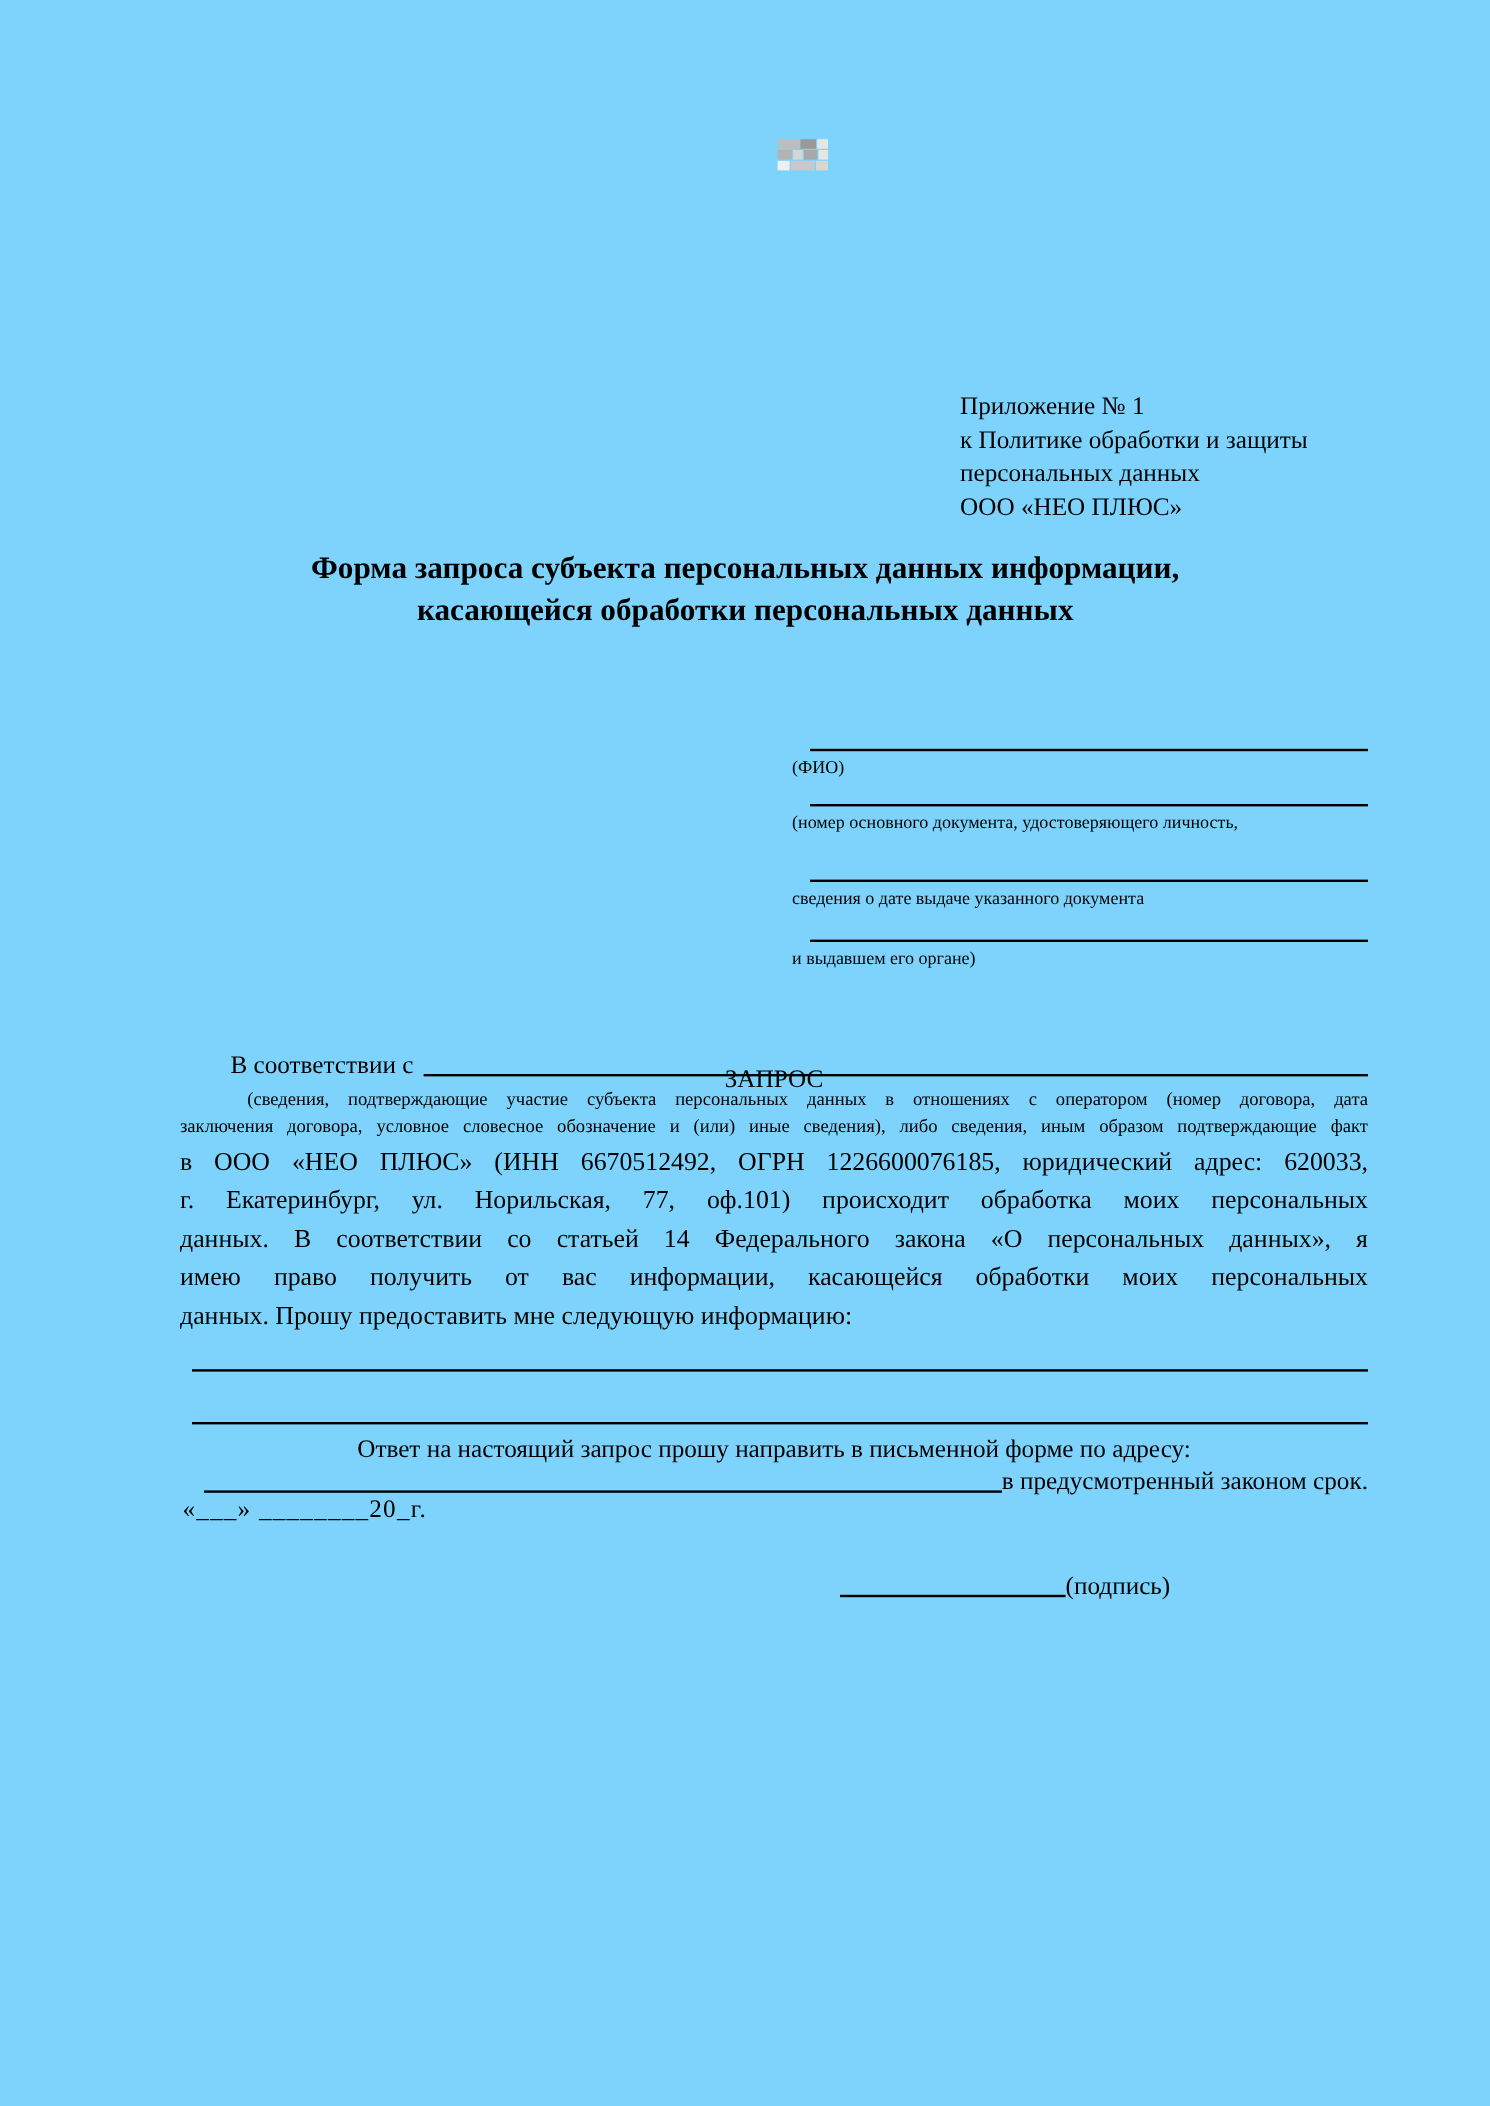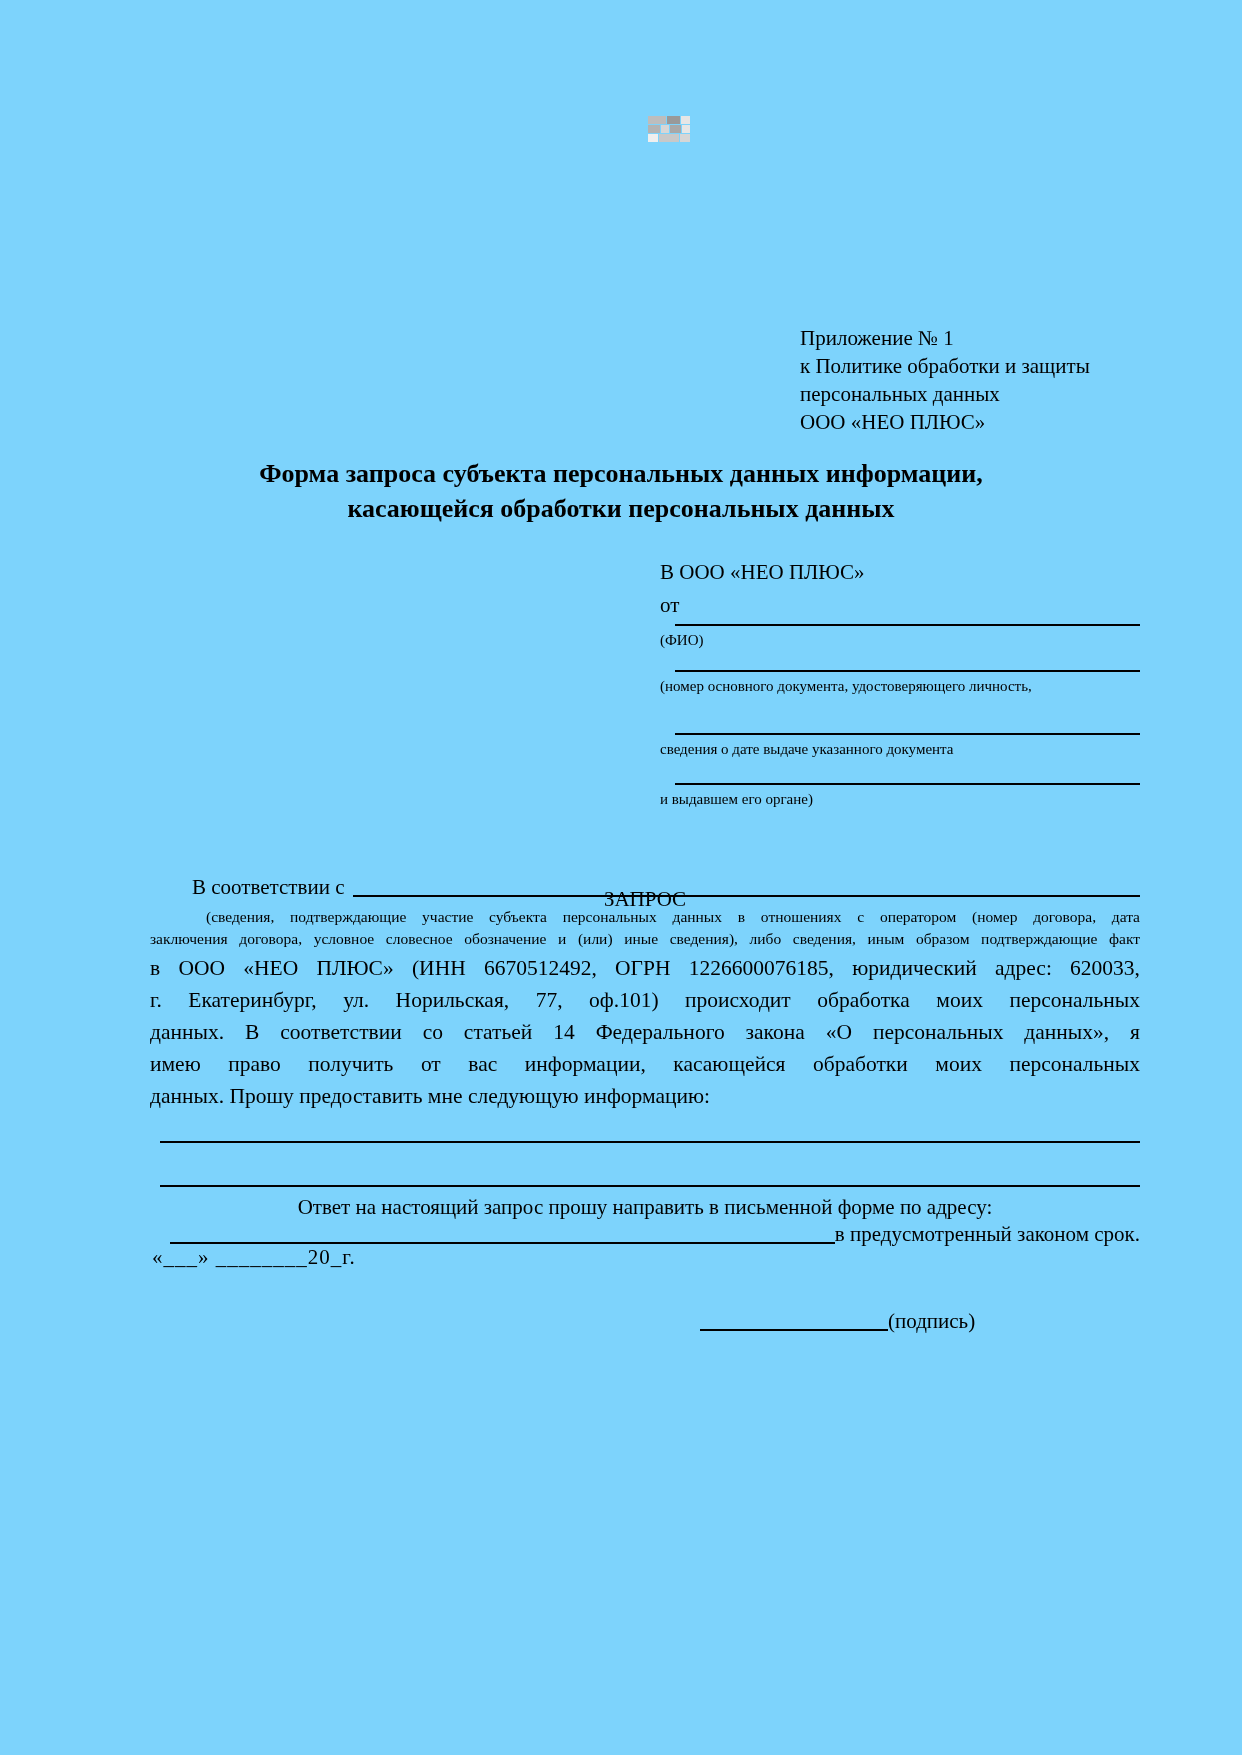--- a/index.html
+++ b/index.html
@@ -80,24 +80,20 @@
     <div>к Политике обработки и защиты</div>
     <div>персональных данных</div>
     <div>ООО «НЕО ПЛЮС»</div>
   </div>
 
   <div class="title">
     <div>Форма запроса субъекта персональных данных информации,</div>
     <div>касающейся обработки персональных данных</div>
   </div>
 
-  <div class="recipient">
-    <div>В ООО «НЕО ПЛЮС»</div>
-    <div>от</div>
-  </div>
 
   <div class="fline" style="top:624px"></div>
   <div class="fcap" style="top:630px">(ФИО)</div>
 
   <div class="fline" style="top:670px"></div>
   <div class="fcap" style="top:676px">(номер основного документа, удостоверяющего личность,</div>
 
   <div class="fline" style="top:733px"></div>
   <div class="fcap" style="top:739px">сведения о дате выдаче указанного документа</div>
 

